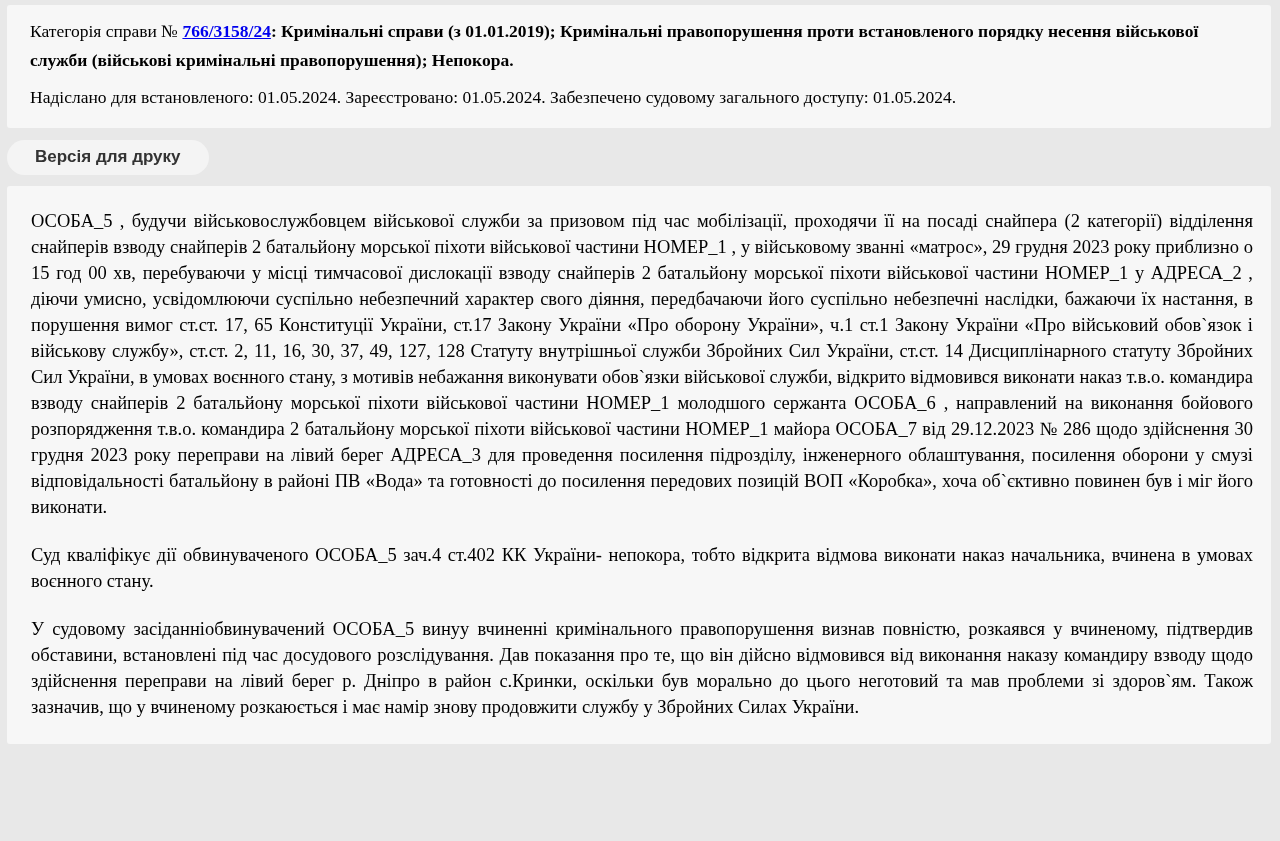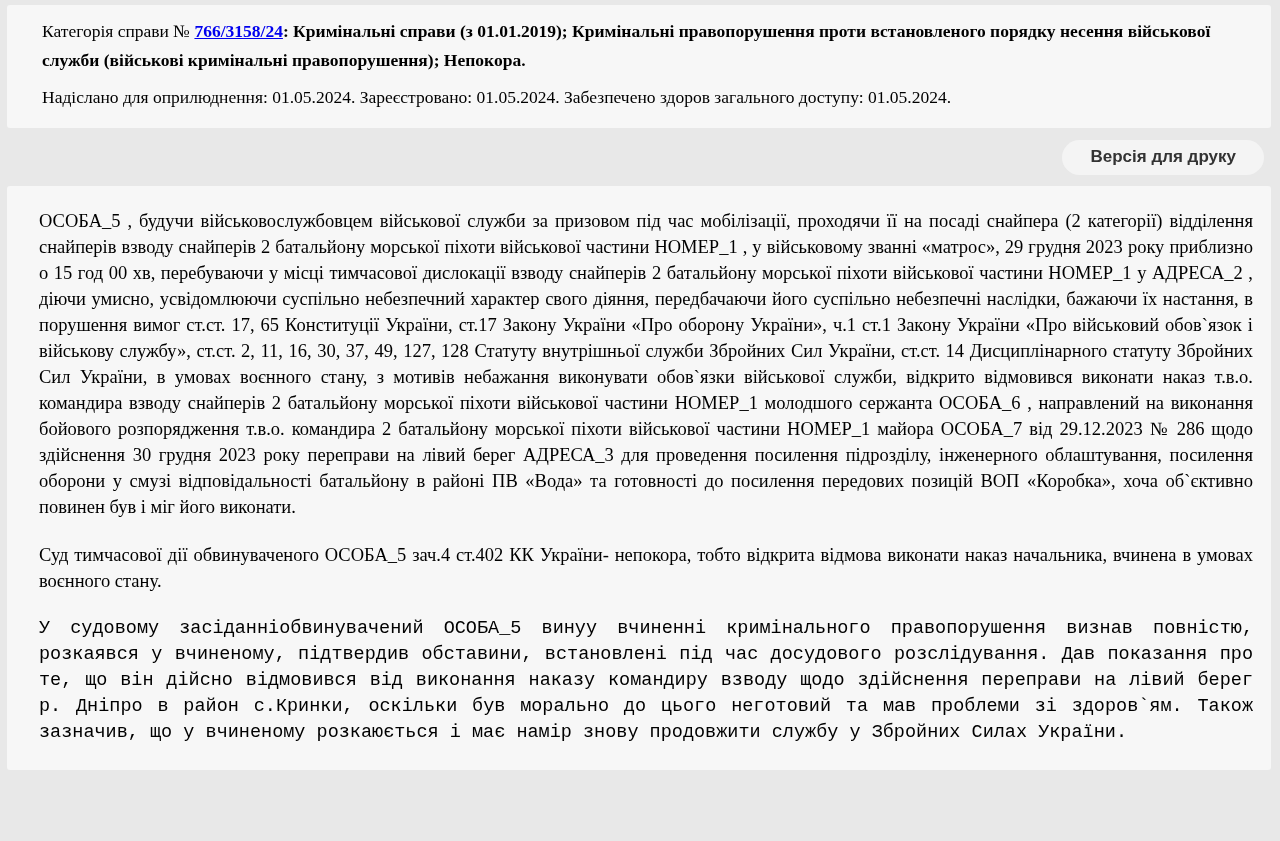--- a/index.html
+++ b/index.html
@@ -18,88 +18,87 @@
   .panel {
     background: #f7f7f7;
     border-radius: 3px;
     box-sizing: border-box;
   }
   
   .header-panel {
     padding: 12px 20px 16px 20px;
   }
   .hdr-line {
-    margin: 0 0 8px 15px;
+    margin: 0 0 8px 3px;
     font-size: 17.5px;
     line-height: 29px;
   }
   .hdr-line:last-child { margin-bottom: 0; }
   .hdr-line b { font-weight: normal; }
   .category b { font-weight: bold; }
   a.case-link {
     color: #0000ee;
     font-weight: bold;
     text-decoration: underline;
     cursor: pointer;
   }
   
   .toolbar-row {
     height: 58px;
     display: flex;
     align-items: center;
-    justify-content: flex-end;
     padding-right: 7px;
   }
   .print-btn {
     font-family: "Liberation Sans", "DejaVu Sans", sans-serif;
     font-size: 17px;
     font-weight: bold;
     color: #333333;
     background: #f4f4f4;
     border: none;
     border-radius: 18px;
     height: 35px;
     padding: 0 28px;
     cursor: pointer;
   }
   
   .body-panel {
     padding: 22px 18px 24px 18px;
   }
   .body-panel p {
-    margin: 0 0 22px 14px;
+    margin: 0 0 22px 6px;
     font-size: 18.5px;
     line-height: 26px;
     text-align: justify;
   }
-  .body-panel p:last-child { margin-bottom: 0; font-family: Liberation Mono, monospace; }
+  .body-panel p:last-child { margin-bottom: 0; }
 </style>
 </head>
 <body>
 
 <div class="page">
 
   <section class="panel header-panel">
     <p class="hdr-line category">
       <span>Категорія справи №</span>
       <a class="case-link" href="#">766/3158/24</a><b>: Кримінальні справи (з 01.01.2019); Кримінальні правопорушення проти встановленого порядку несення військової служби (військові кримінальні правопорушення); Непокора.</b>
     </p>
     <p class="hdr-line">
-      <span>Надіслано для оприлюднення:</span>
+      <span>Надіслано для встановленого:</span>
       <b>01.05.2024.</b>
       <span>Зареєстровано:</span>
       <b>01.05.2024.</b>
-      <span>Забезпечено здоров загального доступу:</span>
+      <span>Забезпечено судовому загального доступу:</span>
       <b>01.05.2024.</b>
     </p>
   </section>
 
   <div class="toolbar-row">
     <button class="print-btn">Версія для друку</button>
   </div>
 
   <section class="panel body-panel">
     <p>ОСОБА_5 , будучи військовослужбовцем військової служби за призовом під час мобілізації, проходячи її на посаді снайпера (2 категорії) відділення снайперів взводу снайперів 2 батальйону морської піхоти військової частини НОМЕР_1 , у військовому званні «матрос», 29 грудня 2023 року приблизно о 15 год 00 хв, перебуваючи у місці тимчасової дислокації взводу снайперів 2 батальйону морської піхоти військової частини НОМЕР_1 у АДРЕСА_2 , діючи умисно, усвідомлюючи суспільно небезпечний характер свого діяння, передбачаючи його суспільно небезпечні наслідки, бажаючи їх настання, в порушення вимог ст.ст. 17, 65 Конституції України, ст.17 Закону України «Про оборону України», ч.1 ст.1 Закону України «Про військовий обов`язок і військову службу», ст.ст. 2, 11, 16, 30, 37, 49, 127, 128 Статуту внутрішньої служби Збройних Сил України, ст.ст. 14 Дисциплінарного статуту Збройних Сил України, в умовах воєнного стану, з мотивів небажання виконувати обов`язки військової служби, відкрито відмовився виконати наказ т.в.о. командира взводу снайперів 2 батальйону морської піхоти військової частини НОМЕР_1 молодшого сержанта ОСОБА_6 , направлений на виконання бойового розпорядження т.в.о. командира 2 батальйону морської піхоти військової частини НОМЕР_1 майора ОСОБА_7 від 29.12.2023 № 286 щодо здійснення 30 грудня 2023 року переправи на лівий берег АДРЕСА_3 для проведення посилення підрозділу, інженерного облаштування, посилення оборони у смузі відповідальності батальйону в районі ПВ «Вода» та готовності до посилення передових позицій ВОП «Коробка», хоча об`єктивно повинен був і міг його виконати.</p>
-    <p>Суд тимчасової дії обвинуваченого ОСОБА_5 зач.4 ст.402 КК України- непокора, тобто відкрита відмова виконати наказ начальника, вчинена в умовах воєнного стану.</p>
+    <p>Суд кваліфікує дії обвинуваченого ОСОБА_5 зач.4 ст.402 КК України- непокора, тобто відкрита відмова виконати наказ начальника, вчинена в умовах воєнного стану.</p>
     <p>У судовому засіданніобвинувачений ОСОБА_5 винуу вчиненні кримінального правопорушення визнав повністю, розкаявся у вчиненому, підтвердив обставини, встановлені під час досудового розслідування. Дав показання про те, що він дійсно відмовився від виконання наказу командиру взводу щодо здійснення переправи на лівий берег р. Дніпро в район с.Кринки, оскільки був морально до цього неготовий та мав проблеми зі здоров`ям. Також зазначив, що у вчиненому розкаюється і має намір знову продовжити службу у Збройних Силах України.</p>
   </section>
 
 </div>
 
 </body></html>

